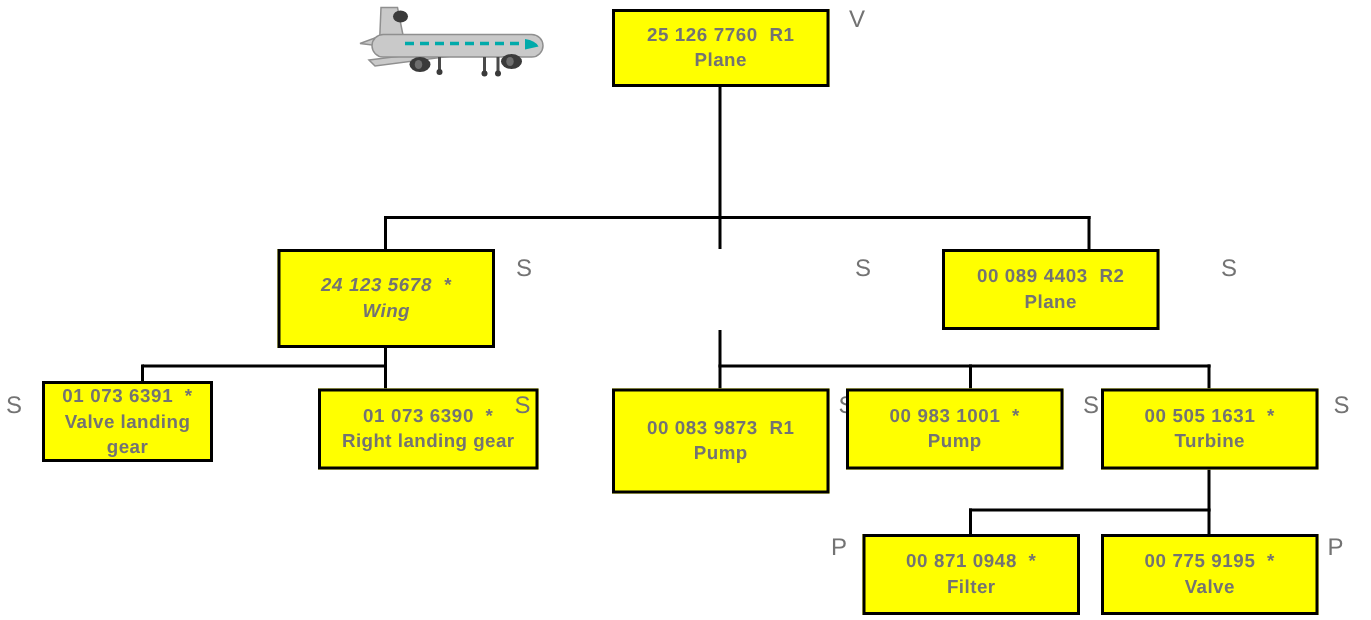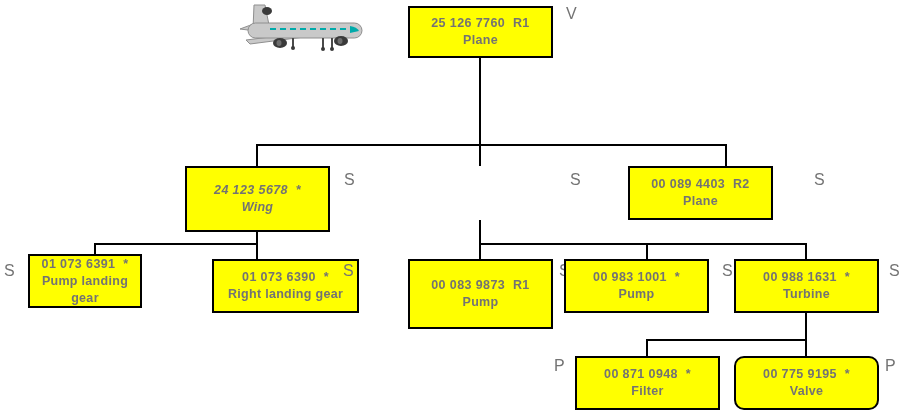--- a/index.html
+++ b/index.html
@@ -89,21 +89,21 @@
 
   <div class="node" style="left:628px;top:166px;width:145px;height:54px;">
     <div class="part">00 089 4403  R2</div>
     <div class="pname">Plane</div>
   </div>
   <div class="marker" style="left:814px;top:171px;">S</div>
 
   <div class="marker" style="left:4px;top:262px;">S</div>
   <div class="node" style="left:28px;top:254px;width:114px;height:54px;">
     <div class="part">01 073 6391  *</div>
-    <div class="pname">Pump landing gear</div>
+    <div class="pname">Valve landing gear</div>
   </div>
 
   <div class="node" style="left:184px;top:259px;width:147px;height:54px;margin-left:28px;">
     <div class="part">01 073 6390  *</div>
     <div class="pname">Right landing gear</div>
   </div>
   <div class="marker" style="left:343px;top:262px;">S</div>
 
   <div class="node" style="left:408px;top:259px;width:145px;height:70px;">
     <div class="part">00 083 9873  R1</div>
@@ -111,30 +111,30 @@
   </div>
   <div class="marker" style="left:559px;top:262px;">S</div>
 
   <div class="node" style="left:564px;top:259px;width:145px;height:54px;">
     <div class="part">00 983 1001  *</div>
     <div class="pname">Pump</div>
   </div>
   <div class="marker" style="left:722px;top:262px;">S</div>
 
   <div class="node" style="left:734px;top:259px;width:145px;height:54px;">
-    <div class="part">00 988 1631  *</div>
+    <div class="part">00 505 1631  *</div>
     <div class="pname">Turbine</div>
   </div>
   <div class="marker" style="left:889px;top:262px;">S</div>
 
   <div class="marker" style="left:554px;top:357px;">P</div>
   <div class="node" style="left:575px;top:356px;width:145px;height:54px;">
     <div class="part">00 871 0948  *</div>
     <div class="pname">Filter</div>
   </div>
 
-  <div class="node" style="left:734px;top:356px;width:145px;height:54px;border-radius:10px;">
+  <div class="node" style="left:734px;top:356px;width:145px;height:54px;">
     <div class="part">00 775 9195  *</div>
     <div class="pname">Valve</div>
   </div>
   <div class="marker" style="left:885px;top:357px;">P</div>
 
 </div>
 
 </body></html>

